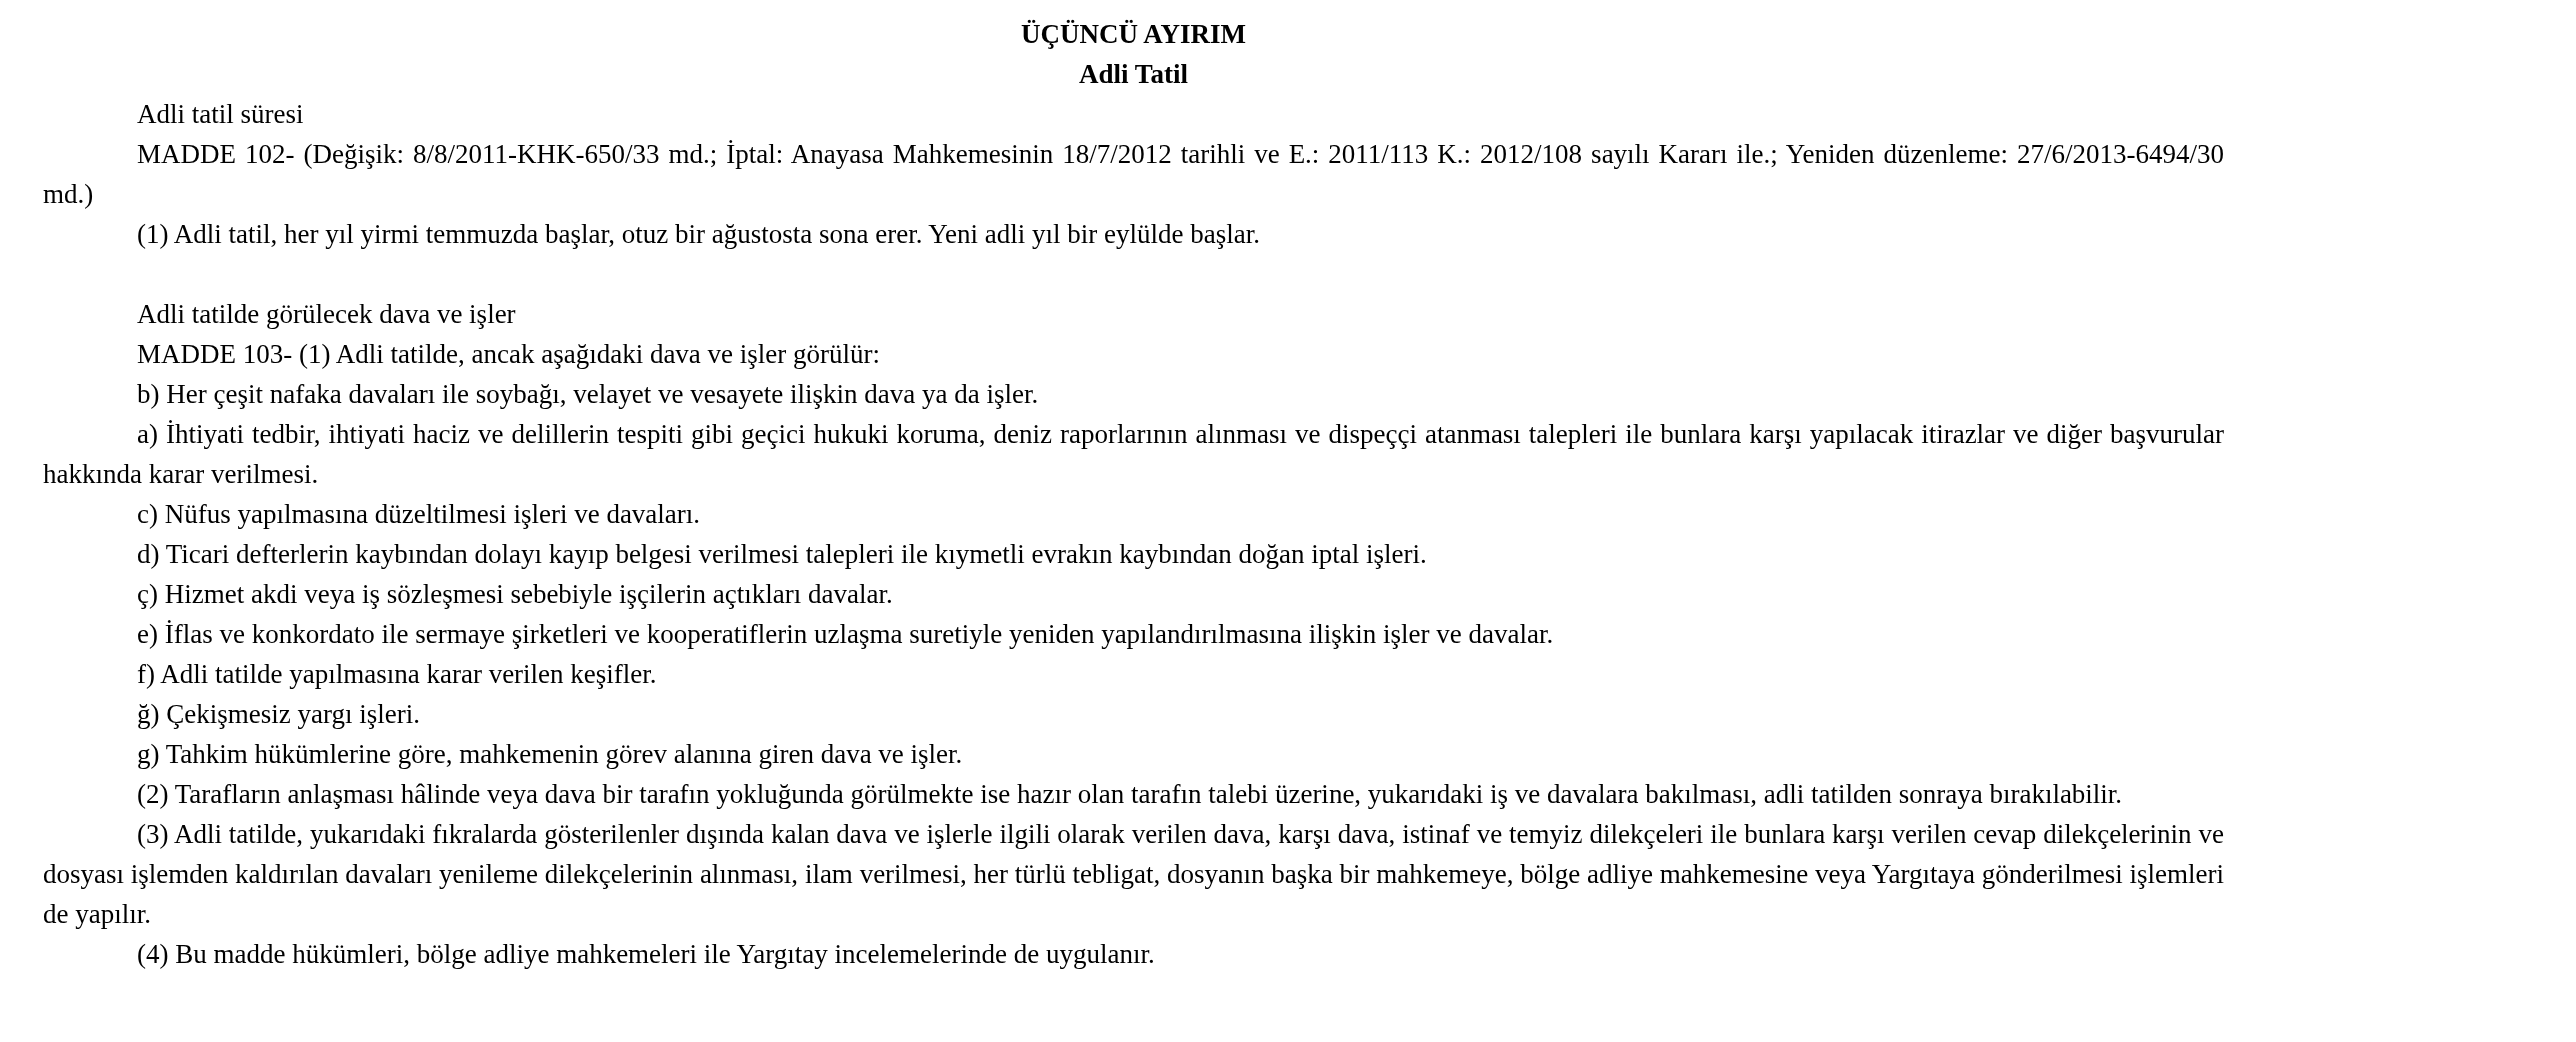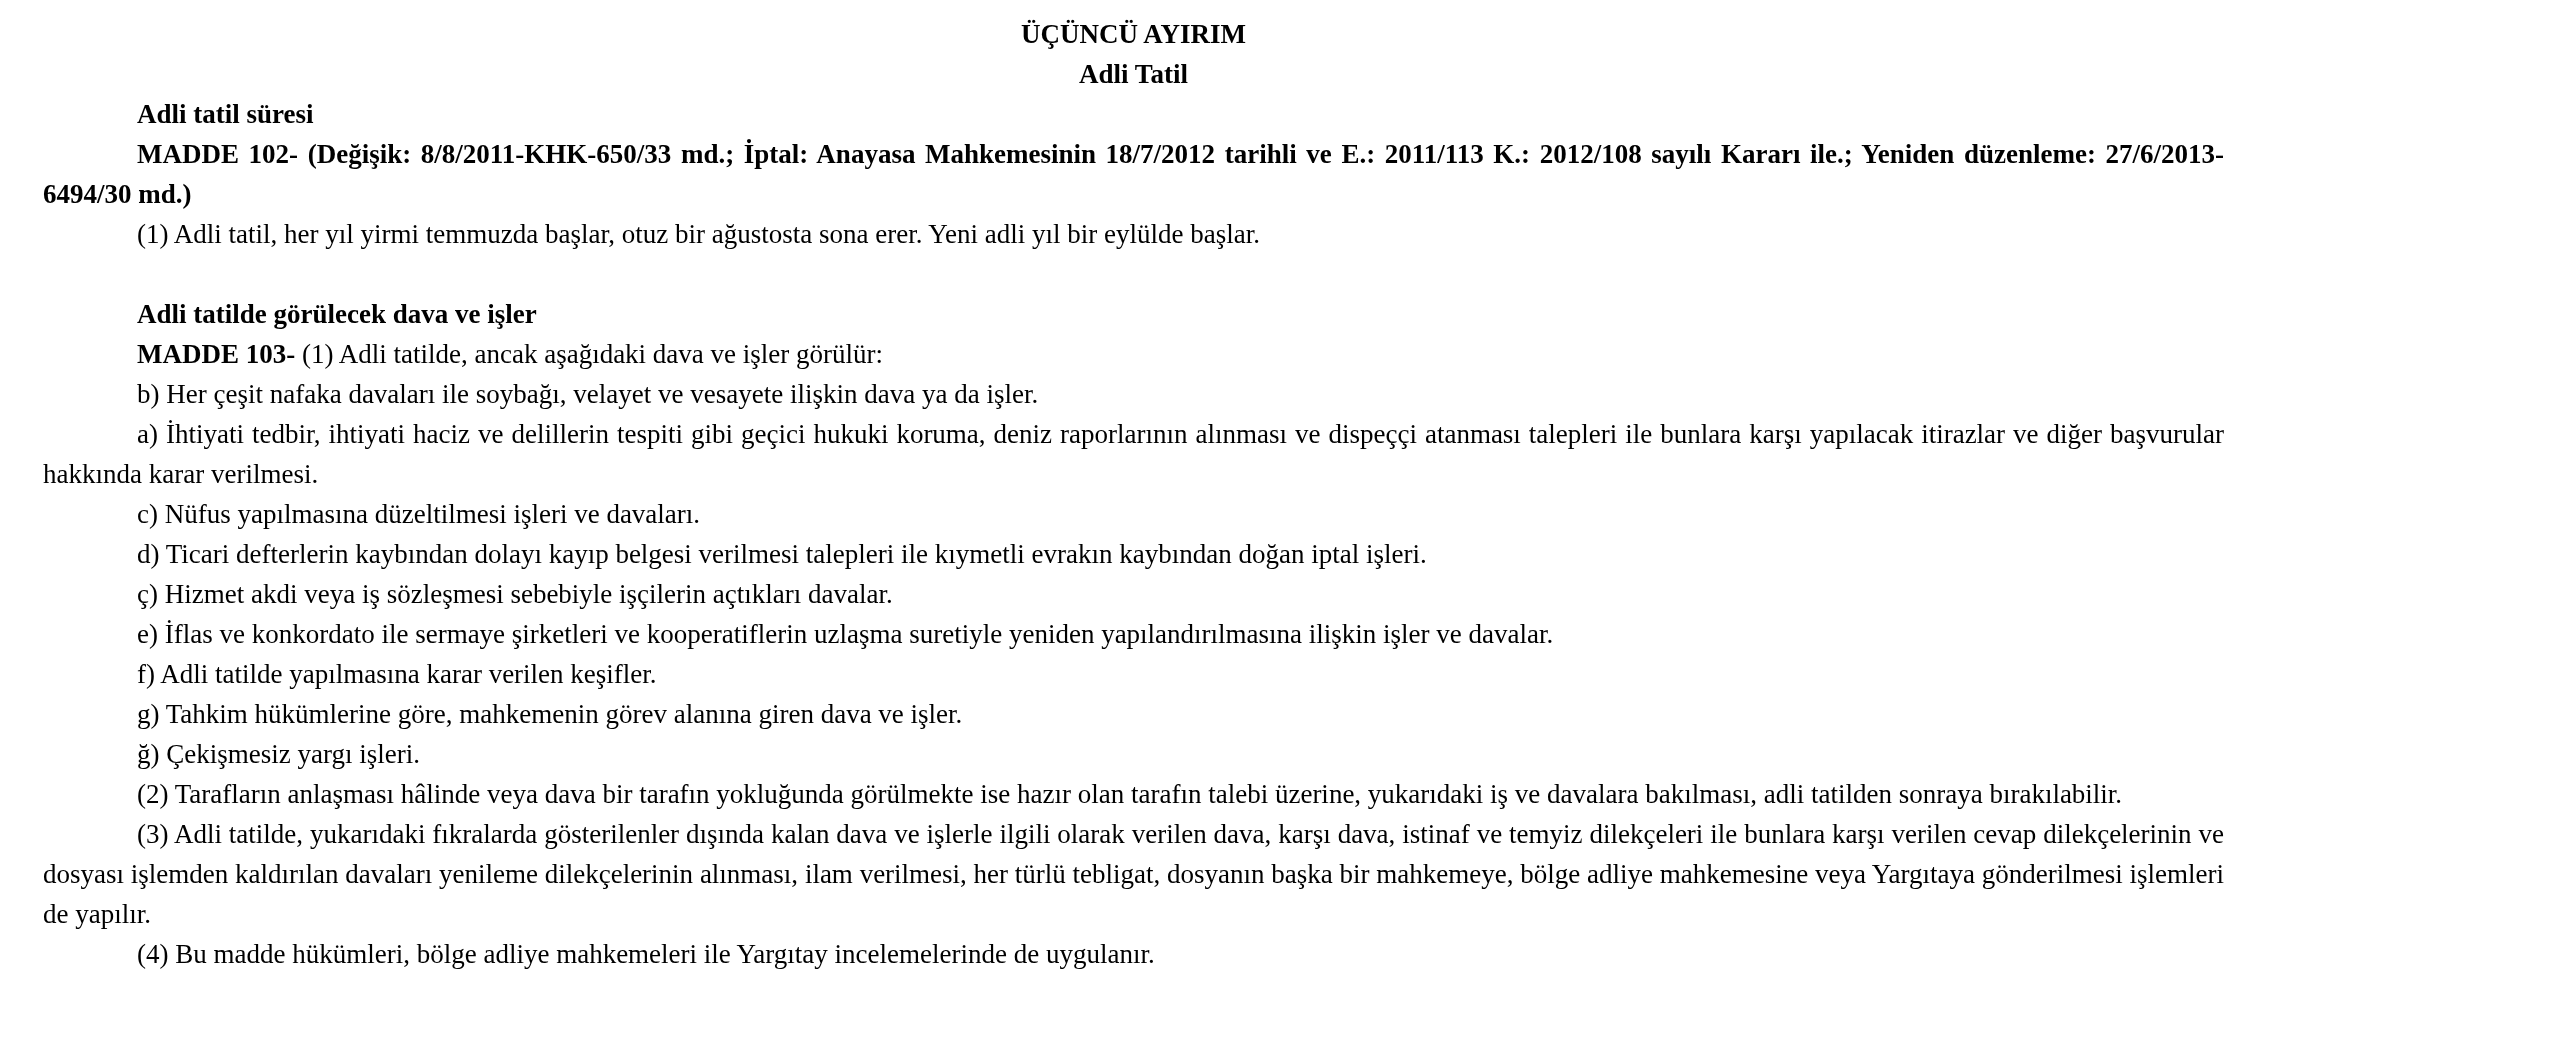--- a/index.html
+++ b/index.html
@@ -29,21 +29,21 @@
     padding-left: 0;
   }
   p {
     margin: 0;
     text-indent: 94px;
     text-align: justify;
   }
   p.last-line-left {
     text-align-last: left;
   }
-  .bold { font-weight: bold; }
+  .bold { font-weight: normal; }
   .spacer { height: 40px; }
 </style>
 </head>
 <body>
 
 <div class="page">
   <div class="center">ÜÇÜNCÜ AYIRIM</div>
   <div class="center">Adli Tatil</div>
 
   <p class="bold">Adli tatil süresi</p>
@@ -54,19 +54,19 @@
 
   <p class="bold">Adli tatilde görülecek dava ve işler</p>
   <p class="last-line-left"><span class="bold">MADDE 103-</span> <span>(1) Adli tatilde, ancak aşağıdaki dava ve işler görülür:</span></p>
   <p class="last-line-left">b) Her çeşit nafaka davaları ile soybağı, velayet ve vesayete ilişkin dava ya da işler.</p>
   <p class="last-line-left">a) İhtiyati tedbir, ihtiyati haciz ve delillerin tespiti gibi geçici hukuki koruma, deniz raporlarının alınması ve dispeççi atanması talepleri ile bunlara karşı yapılacak itirazlar ve diğer başvurular hakkında karar verilmesi.</p>
   <p class="last-line-left">c) Nüfus yapılmasına düzeltilmesi işleri ve davaları.</p>
   <p class="last-line-left">d) Ticari defterlerin kaybından dolayı kayıp belgesi verilmesi talepleri ile kıymetli evrakın kaybından doğan iptal işleri.</p>
   <p class="last-line-left">ç) Hizmet akdi veya iş sözleşmesi sebebiyle işçilerin açtıkları davalar.</p>
   <p class="last-line-left">e) İflas ve konkordato ile sermaye şirketleri ve kooperatiflerin uzlaşma suretiyle yeniden yapılandırılmasına ilişkin işler ve davalar.</p>
   <p class="last-line-left">f) Adli tatilde yapılmasına karar verilen keşifler.</p>
+  <p class="last-line-left">ğ) Çekişmesiz yargı işleri.</p>
   <p class="last-line-left">g) Tahkim hükümlerine göre, mahkemenin görev alanına giren dava ve işler.</p>
-  <p class="last-line-left">ğ) Çekişmesiz yargı işleri.</p>
   <p class="last-line-left">(2) Tarafların anlaşması hâlinde veya dava bir tarafın yokluğunda görülmekte ise hazır olan tarafın talebi üzerine, yukarıdaki iş ve davalara bakılması, adli tatilden sonraya bırakılabilir.</p>
   <p class="last-line-left">(3) Adli tatilde, yukarıdaki fıkralarda gösterilenler dışında kalan dava ve işlerle ilgili olarak verilen dava, karşı dava, istinaf ve temyiz dilekçeleri ile bunlara karşı verilen cevap dilekçelerinin ve dosyası işlemden kaldırılan davaları yenileme dilekçelerinin alınması, ilam verilmesi, her türlü tebligat, dosyanın başka bir mahkemeye, bölge adliye mahkemesine veya Yargıtaya gönderilmesi işlemleri de yapılır.</p>
   <p class="last-line-left">(4) Bu madde hükümleri, bölge adliye mahkemeleri ile Yargıtay incelemelerinde de uygulanır.</p>
 </div>
 
 
 </body></html>

